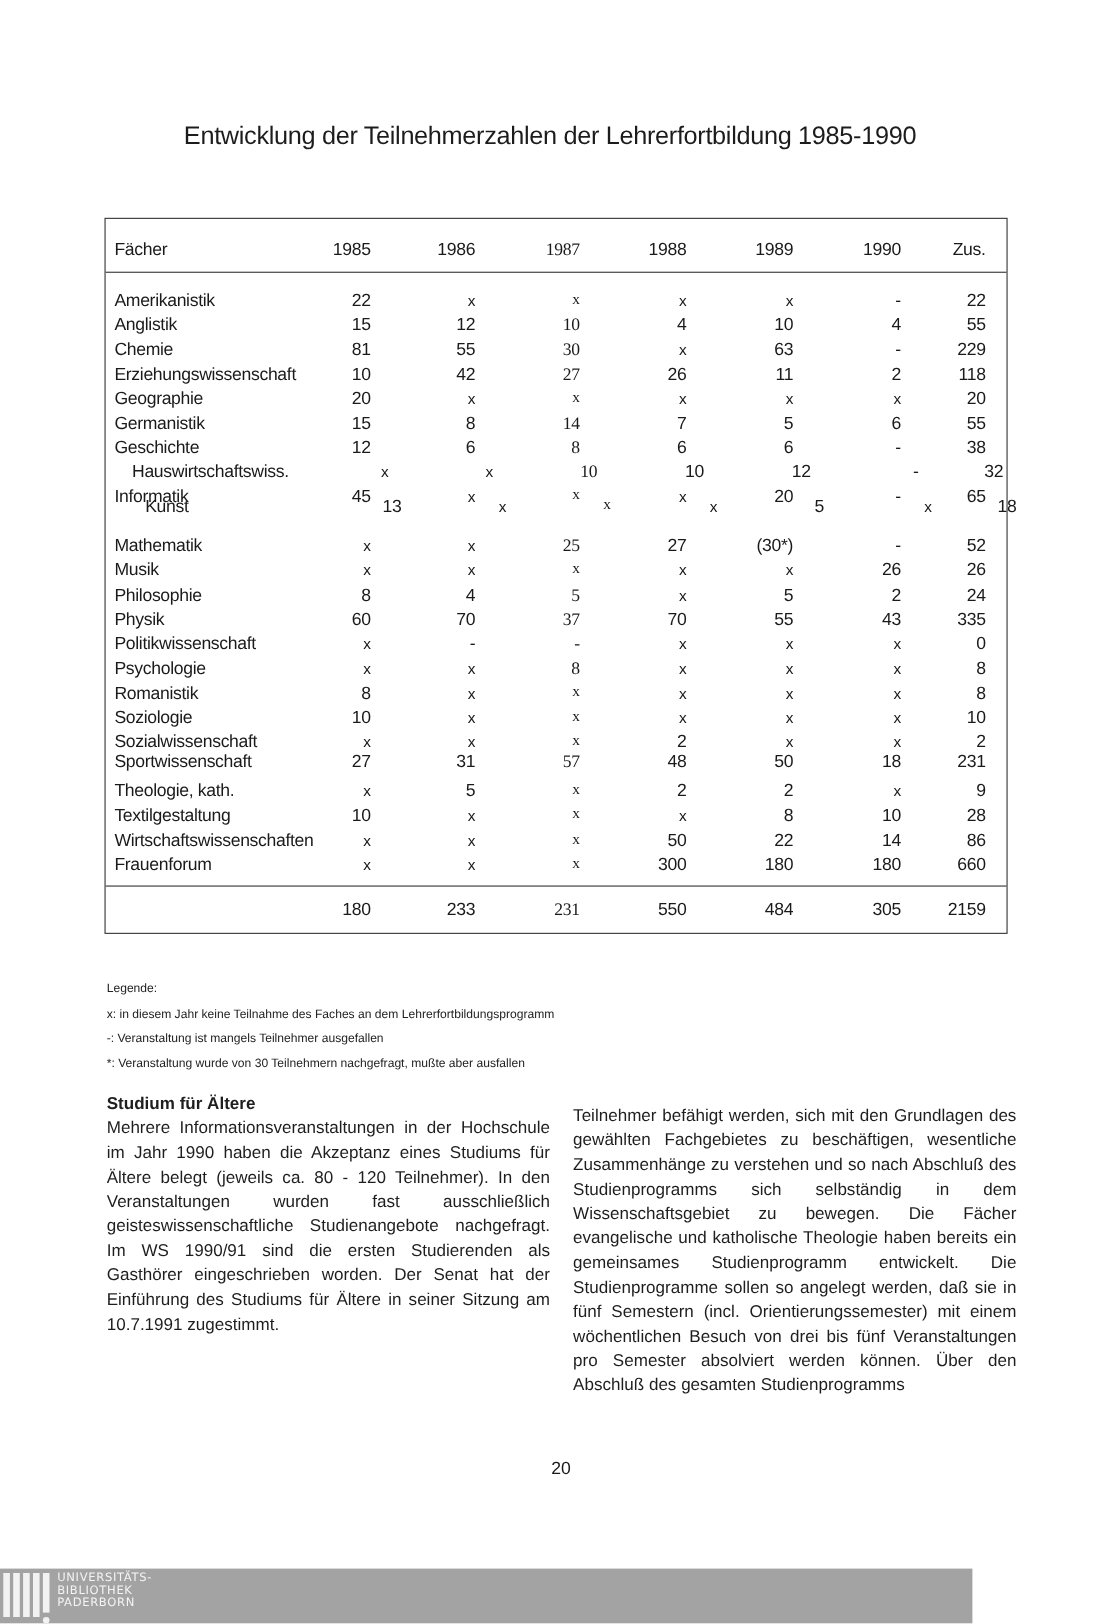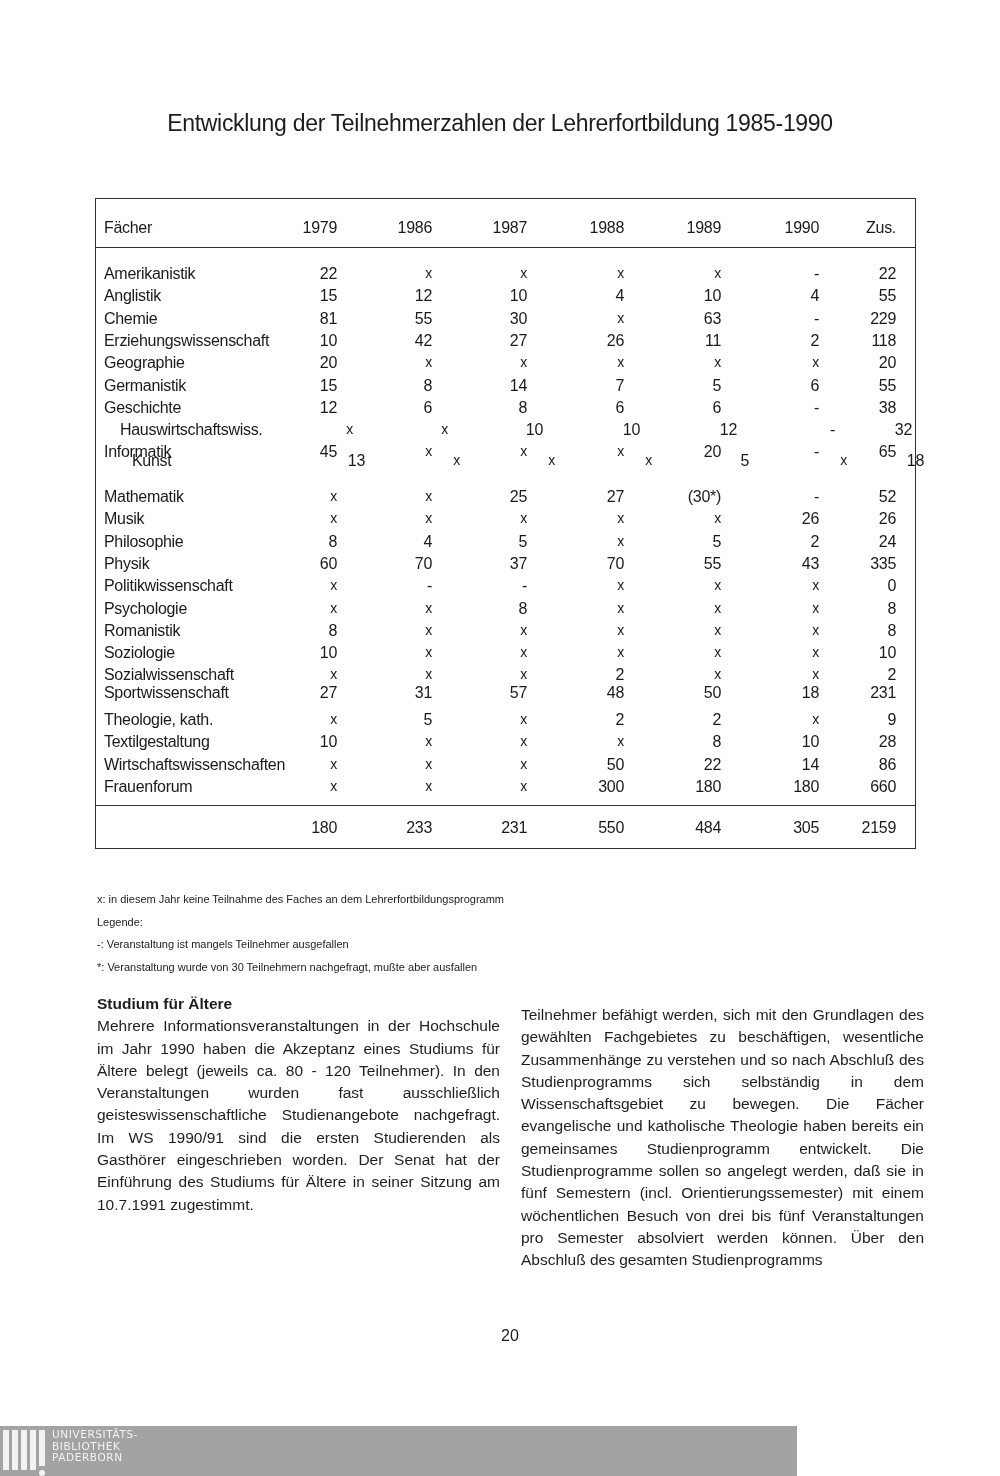--- a/index.html
+++ b/index.html
@@ -23,21 +23,21 @@
     }
     .row {
       position: absolute; left: 0; right: 0; height: 22px; font-size: 16px;
       letter-spacing: -0.3px;
     }
     .row span { position: absolute; top: 0; white-space: nowrap; }
     .c-name { left: 8px; }
     .c0, .c1, .c2, .c3, .c4, .c5, .c6 { text-align: right; width: 60px; }
     .c0 { left: 181px; }
     .c1 { left: 276px; }
-    .c2 { left: 371px; }
+    .c2 { left: 371px; font-family: Liberation Serif, serif; }
     .c3 { left: 468px; }
     .c4 { left: 565px; }
     .c5 { left: 663px; }
     .c6 { left: 740px; }
     .cx { font-size: 14px; }
     .legend {
       position: absolute; left: 97px; top: 893px; font-size: 11px; color: #222;
     }
     .legend div { height: 22.5px; }
     .col {
@@ -46,21 +46,21 @@
     }
     .col-left { left: 97px; }
     .col-right { left: 521px; margin-top: 11px; }
     .col p { margin: 0; }
     .heading { font-weight: bold; }
     .page-num {
       position: absolute; top: 1327px; left: 0; width: 1020px; text-align: center;
       font-size: 16px;
     }
     .footer {
-      position: absolute; left: 0; top: 1426px; width: 797px; height: 50px;
+      position: absolute; left: 0; top: 1426px; width: 884px; height: 50px;
       background: #a3a3a3;
     }
     .bars { position: absolute; left: 3px; top: 0; height: 44px; }
     .bars i {
       position: absolute; top: 4px; width: 6px; height: 40px; background: #f2f2f2;
     }
     .dot {
       position: absolute; left: 36px; top: 44px; width: 6px; height: 6px;
       border-radius: 50%; background: #f2f2f2;
     }
@@ -70,21 +70,21 @@
     }
   </style>
 </head>
 <body>
 
 <div class="title">Entwicklung der Teilnehmerzahlen der Lehrerfortbildung 1985-1990</div>
 
 <div class="table-box" id="tbl">
   <div class="row" style="top:20px">
     <span class="c-name">Fächer</span>
-    <span class="c0">1979</span>
+    <span class="c0">1985</span>
     <span class="c1">1986</span>
     <span class="c2">1987</span>
     <span class="c3">1988</span>
     <span class="c4">1989</span>
     <span class="c5">1990</span>
     <span class="c6">Zus.</span>
   </div>
   <div class="hdr-rule"></div>
   <div id="body-rows">
       <div class="row" style="top: 66px;">
@@ -334,22 +334,22 @@
     <span class="c1">233</span>
     <span class="c2">231</span>
     <span class="c3">550</span>
     <span class="c4">484</span>
     <span class="c5">305</span>
     <span class="c6">2159</span>
   </div>
 </div>
 
 <div class="legend">
+  <div>Legende:</div>
   <div>x: in diesem Jahr keine Teilnahme des Faches an dem Lehrerfortbildungsprogramm</div>
-  <div>Legende:</div>
   <div>-: Veranstaltung ist mangels Teilnehmer ausgefallen</div>
   <div>*: Veranstaltung wurde von 30 Teilnehmern nachgefragt, mußte aber ausfallen</div>
 </div>
 
 <div class="col col-left">
   <p class="heading">Studium für Ältere</p>
   <p>Mehrere Informationsveranstaltungen in der Hochschule im Jahr 1990 haben die Akzeptanz eines Studiums für Ältere belegt (jeweils ca. 80 - 120 Teilnehmer). In den Veranstaltungen wurden fast ausschließlich geisteswissenschaftliche Studienangebote nachgefragt. Im WS 1990/91 sind die ersten Studierenden als Gasthörer eingeschrieben worden. Der Senat hat der Einführung des Studiums für Ältere in seiner Sitzung am 10.7.1991 zugestimmt.</p>
 </div>
 
 <div class="col col-right">

